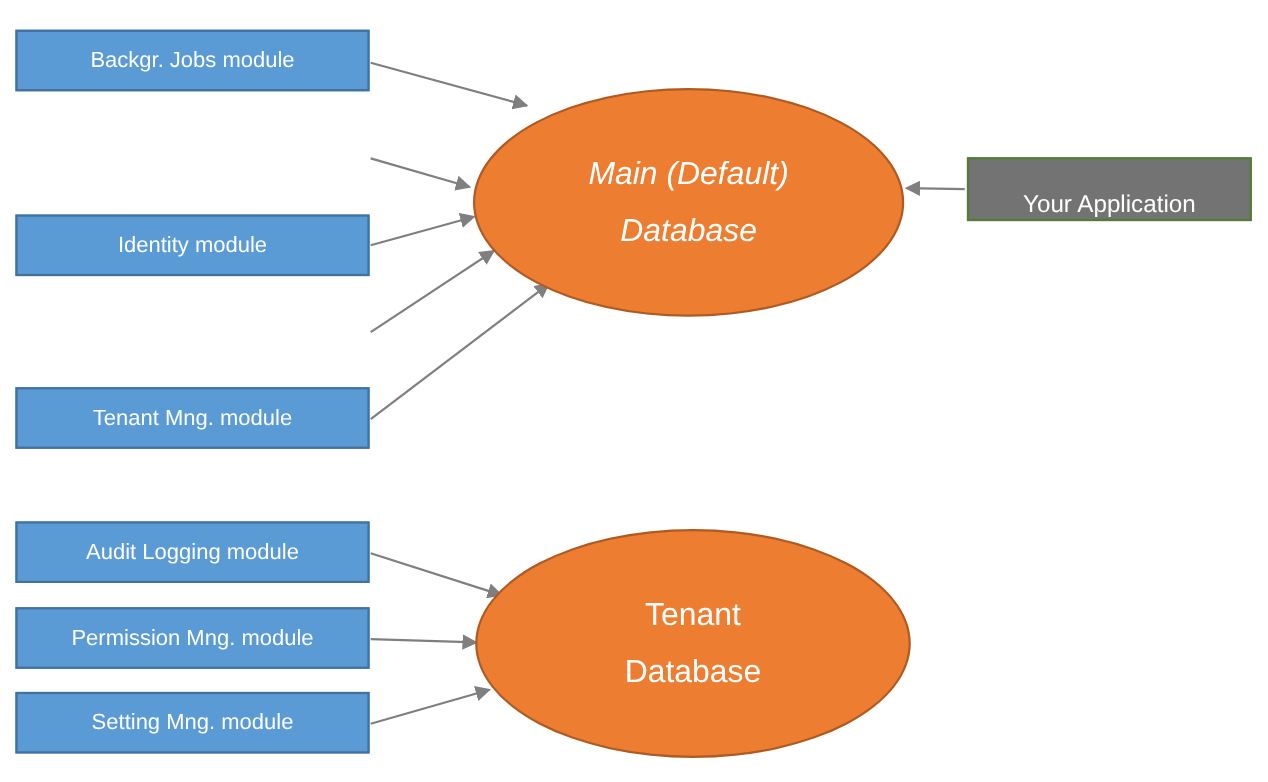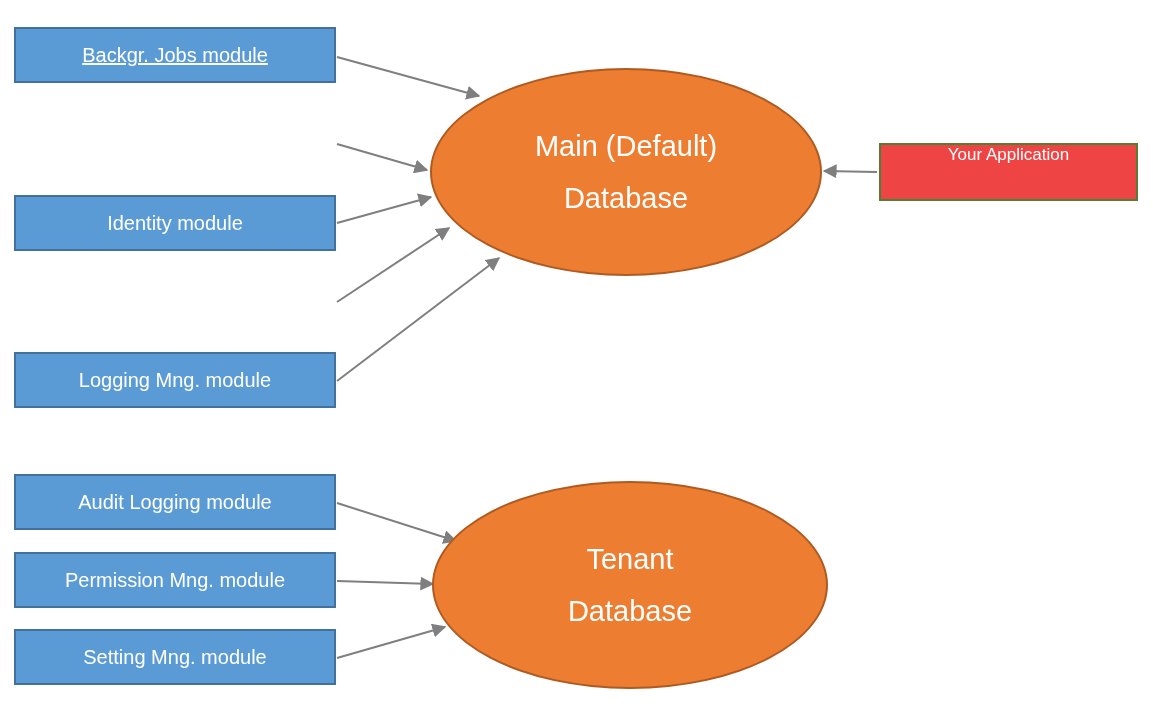--- a/index.html
+++ b/index.html
@@ -54,27 +54,27 @@
   .ellipse .line {
     line-height: 52px;
     white-space: nowrap;
   }
   .app-box {
     position: absolute;
     left: 879px;
     top: 143px;
     width: 255px;
     height: 54px;
-    background: #ef4444;
+    background: #737373;
     border: 2px solid #507E32;
     display: flex;
-    align-items: flex-start;
+    align-items: flex-end;
     justify-content: center;
     color: #ffffff;
-    font-size: 17px;
+    font-size: 22px;
     box-sizing: content-box;
   }
 </style>
 </head>
 <body>
 
 <div class="canvas">
 
   <svg class="arrows" viewBox="0 0 1153 711" xmlns="http://www.w3.org/2000/svg">
     <defs>
@@ -86,31 +86,31 @@
     <line x1="337" y1="144" x2="427" y2="170" stroke="#7F7F7F" stroke-width="2" marker-end="url(#arrowhead)"></line>
     <line x1="337" y1="223" x2="431" y2="197" stroke="#7F7F7F" stroke-width="2" marker-end="url(#arrowhead)"></line>
     <line x1="337" y1="302" x2="449" y2="228" stroke="#7F7F7F" stroke-width="2" marker-end="url(#arrowhead)"></line>
     <line x1="337" y1="381" x2="499" y2="258" stroke="#7F7F7F" stroke-width="2" marker-end="url(#arrowhead)"></line>
     <line x1="877" y1="172" x2="824" y2="171" stroke="#7F7F7F" stroke-width="2" marker-end="url(#arrowhead)"></line>
     <line x1="337" y1="503" x2="456" y2="541" stroke="#7F7F7F" stroke-width="2" marker-end="url(#arrowhead)"></line>
     <line x1="337" y1="581" x2="433" y2="584" stroke="#7F7F7F" stroke-width="2" marker-end="url(#arrowhead)"></line>
     <line x1="337" y1="658" x2="445" y2="627" stroke="#7F7F7F" stroke-width="2" marker-end="url(#arrowhead)"></line>
   </svg>
 
-  <div class="module" style="top:27px;text-decoration:underline;">
+  <div class="module" style="top:27px;">
     <span>Backgr. Jobs module</span>
   </div>
   <div class="module" style="top:195px;">
     <span>Identity module</span>
   </div>
   <div class="module" style="top:352px;">
-    <span>Logging Mng. module</span>
+    <span>Tenant Mng. module</span>
   </div>
 
-  <div class="ellipse" style="left:430px; top:68px; width:392px; height:208px;">
+  <div class="ellipse" style="left:430px; top:80px; width:392px; height:208px;font-style:italic;">
     <div class="line">Main (Default)</div>
     <div class="line">Database</div>
   </div>
 
   <div class="app-box">
     <span>Your Application</span>
   </div>
 
   <div class="module" style="top:474px;text-align:center;">
     <span>Audit Logging module</span>

